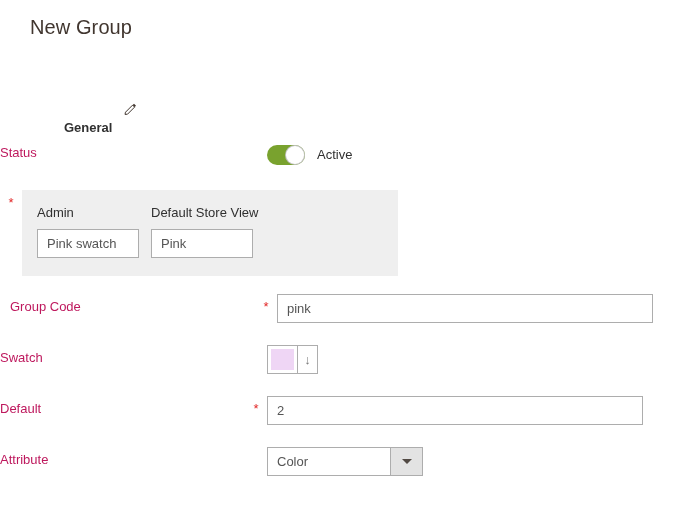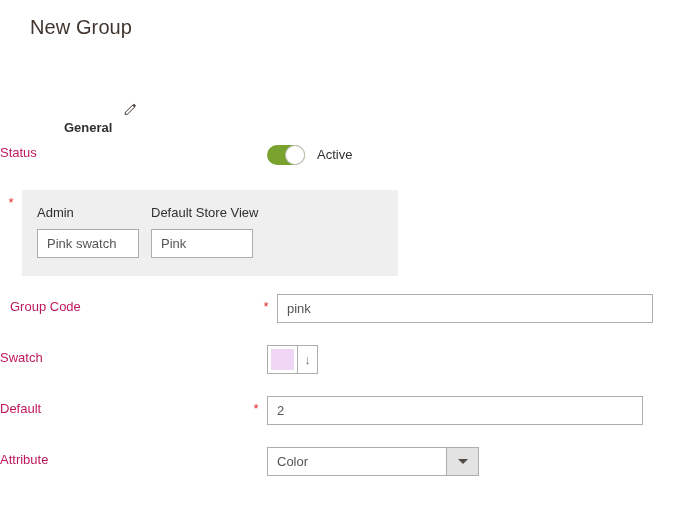--- a/index.html
+++ b/index.html
@@ -192,21 +192,21 @@
     justify-content: center;
     font-size: 13px;
     color: #777777;
     line-height: 1;
   }
 
   
   .select-wrap {
     display: flex;
     align-items: stretch;
-    width: 212px;
+    width: 156px;
     height: 29px;
     border: 1px solid #adadad;
     box-sizing: border-box;
     background: #ffffff;
   }
   .select-value {
     flex: 1;
     display: flex;
     align-items: center;
     padding: 0 9px;

